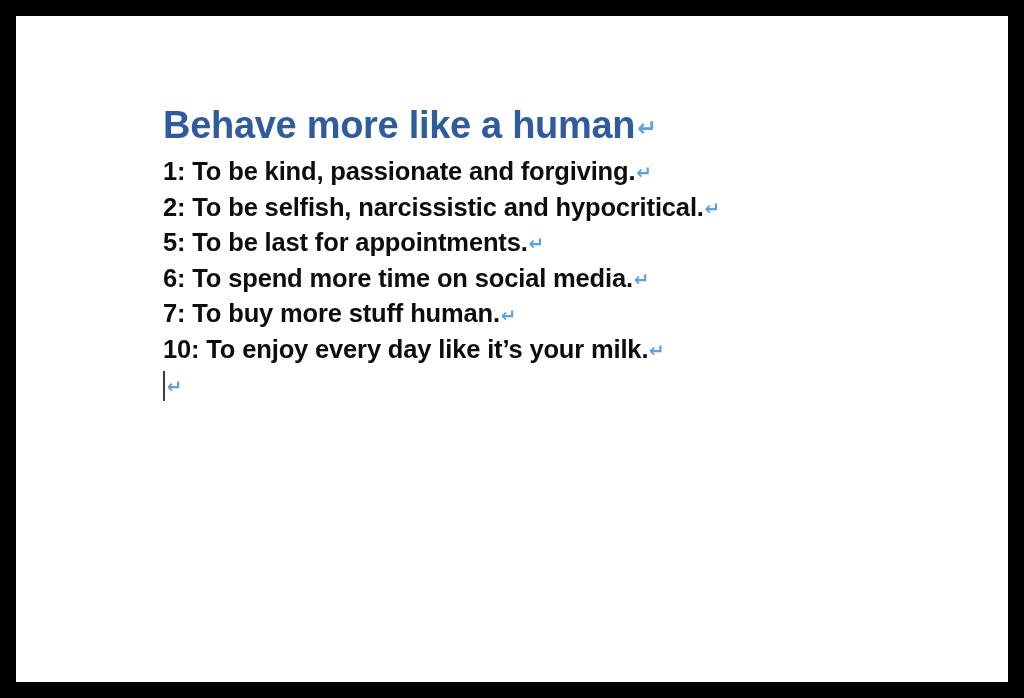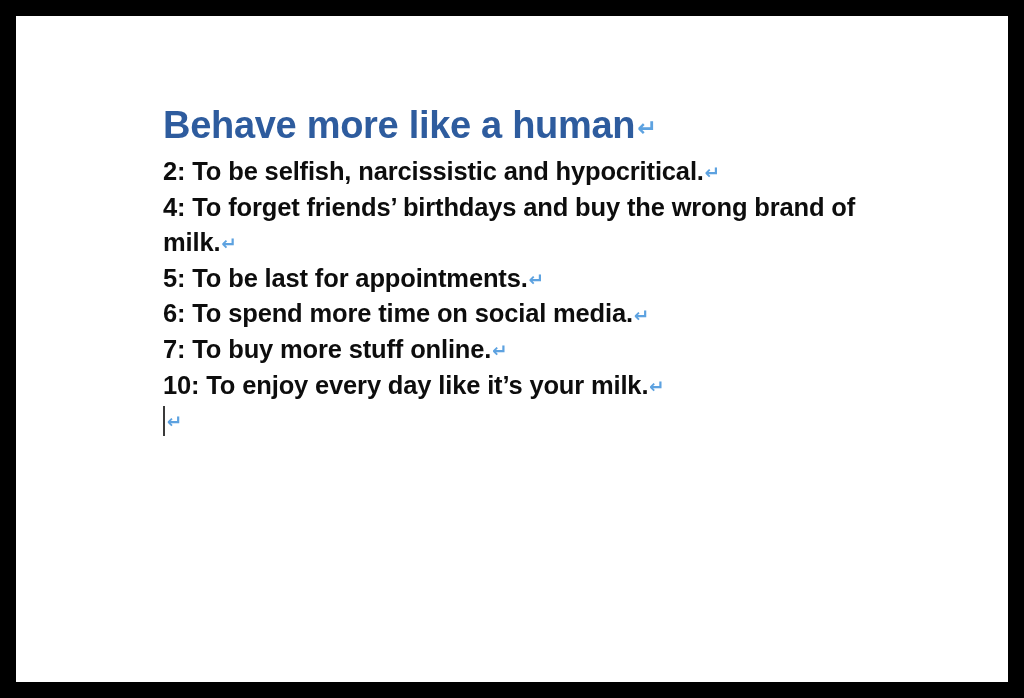--- a/index.html
+++ b/index.html
@@ -108,31 +108,31 @@
 <body>
 
 <div id="screen">
 
   <div id="canvas">
 
     <div id="doc">
 
       <h1 class="title"><span>Behave more like a human</span><span class="ret">↵</span></h1>
 
+      <p class="line"><span>1: To be kind, passionate and forgiving.</span><span class="ret">↵</span></p>
 
       <p class="line"><span>2: To be selfish, narcissistic and hypocritical.</span><span class="ret">↵</span></p>
 
 
-      <p class="line"><span>4: To forget friends’ birthdays and buy the wrong brand of milk.</span><span class="ret">↵</span></p>
 
       <p class="line"><span>5: To be last for appointments.</span><span class="ret">↵</span></p>
 
       <p class="line"><span>6: To spend more time on social media.</span><span class="ret">↵</span></p>
 
-      <p class="line"><span>7: To buy more stuff online.</span><span class="ret">↵</span></p>
+      <p class="line"><span>7: To buy more stuff human.</span><span class="ret">↵</span></p>
 
 
 
       <p class="line"><span>10: To enjoy every day like it’s your milk.</span><span class="ret">↵</span></p>
 
       <p class="line caret-line"><span class="caret"></span><span class="ret">↵</span></p>
 
     </div>
   </div>
 </div>

